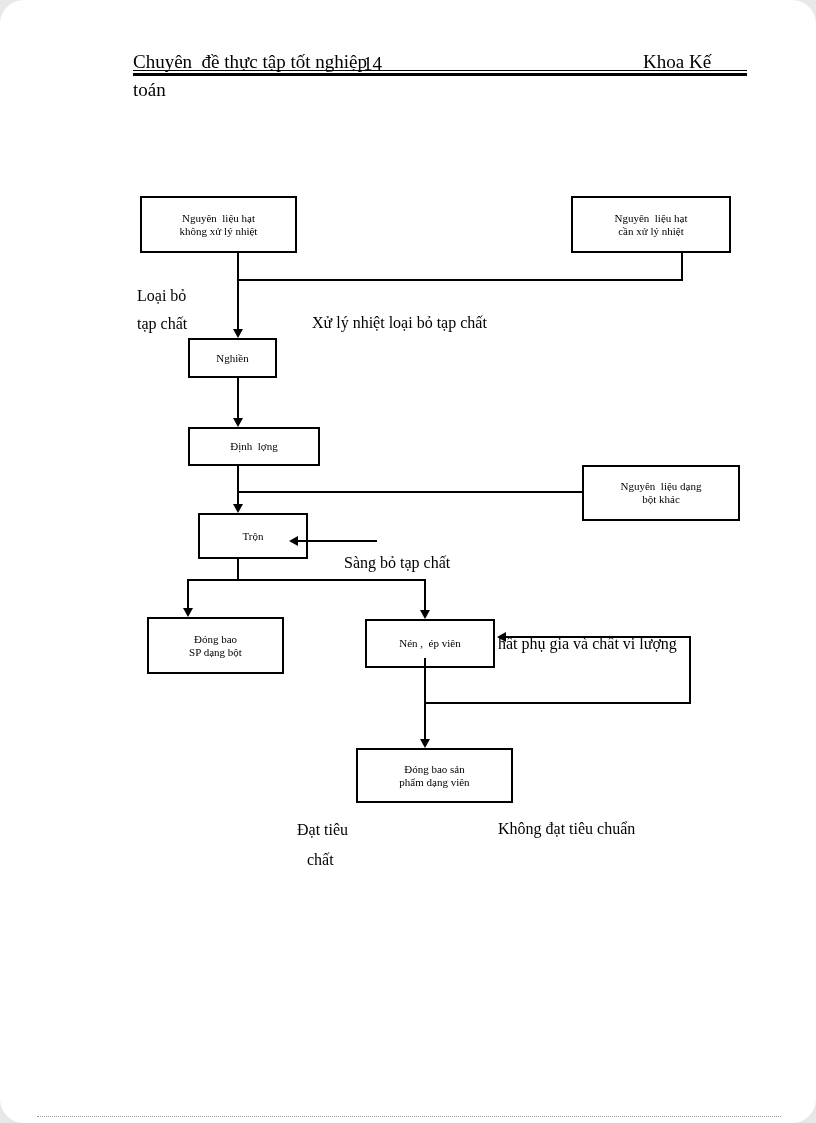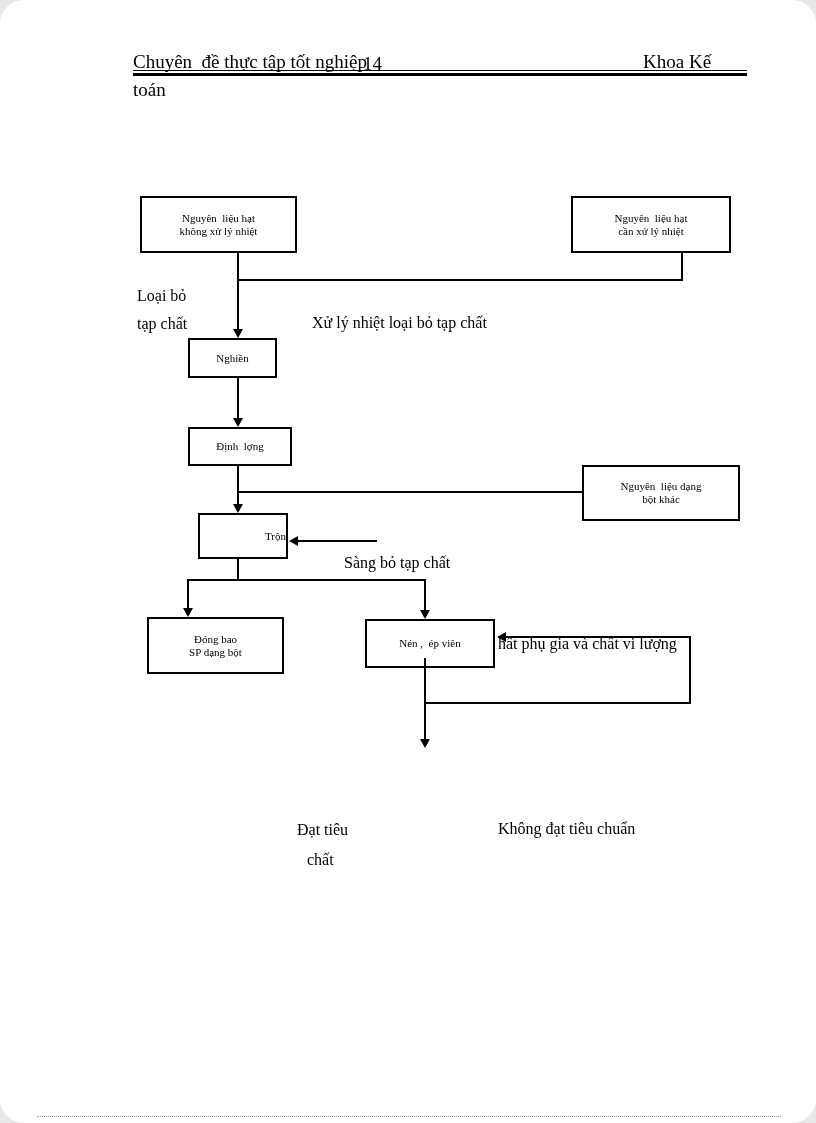--- a/index.html
+++ b/index.html
@@ -67,42 +67,46 @@
 
   <div class="node" style="left:571px; top:196px; width:160px; height:57px;">
     <span>Nguyên  liệu hạt</span>
     <span>cần xử lý nhiệt</span>
   </div>
 
   <div class="node" style="left:188px; top:338px; width:89px; height:40px;">
     <span>Nghiền</span>
   </div>
 
-  <div class="node" style="left:188px; top:427px; width:104px; height:39px;">
+  <div class="node" style="left:188px; top:427px; width:132px; height:39px;">
     <span>Định  lợng</span>
   </div>
 
   <div class="node" style="left:582px; top:465px; width:158px; height:56px;">
     <span>Nguyên  liệu dạng</span>
     <span>bột khác</span>
   </div>
 
-  <div class="node" style="left:198px; top:513px; width:90px; height:46px;align-items:flex-end;">
+  <div class="node" style="left:198px; top:513px; width:110px; height:46px;">
     <span>Trộn</span>
   </div>
 
   <div class="node" style="left:147px; top:617px; width:137px; height:57px;">
     <span>Đóng bao</span>
     <span>SP dạng bột</span>
   </div>
 
   <div class="node" style="left:365px; top:619px; width:130px; height:49px;">
     <span>Nén ,  ép viên</span>
   </div>
 
+  <div class="node" style="left:356px; top:748px; width:157px; height:55px;">
+    <span>Đóng bao sản</span>
+    <span>phẩm dạng viên</span>
+  </div>
 
   <div class="vline" style="left:237px; top:253px; height:78px;"></div>
   <div class="arrow-down" style="left:233px; top:329px;"></div>
 
   <div class="vline" style="left:681px; top:253px; height:28px;"></div>
   <div class="hline" style="left:237px; top:279px; width:446px;"></div>
 
   <div class="vline" style="left:237px; top:378px; height:42px;"></div>
   <div class="arrow-down" style="left:233px; top:418px;"></div>
 

